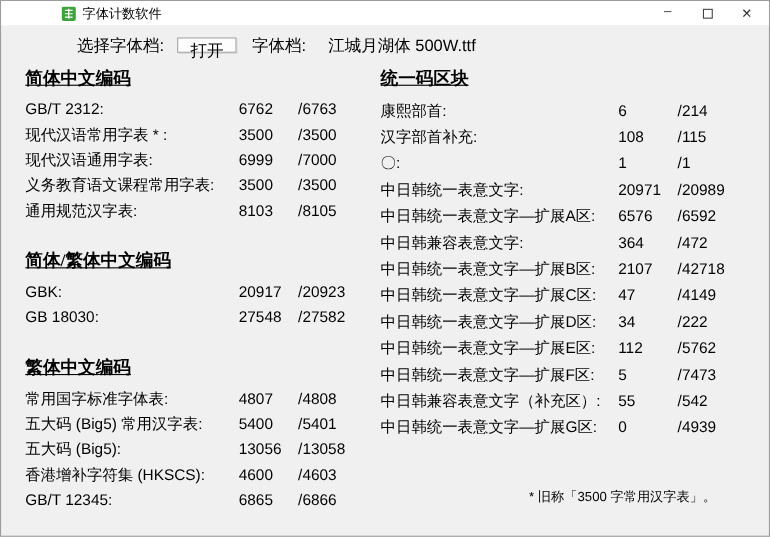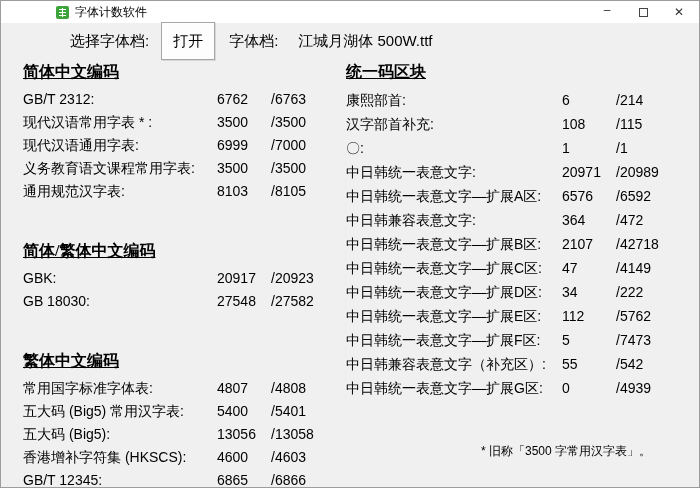--- a/index.html
+++ b/index.html
@@ -36,39 +36,39 @@
 
   
   .toolbar {
     position:absolute; left:0; top:23px; width:100%; height:34px;
     display:flex; align-items:center;
     font-size:15px;
   }
   .toolbar .select-label { margin-left:69px; white-space:nowrap; }
   .open-btn {
     margin:0 12px;
-    min-width:42px; height:38px;
+    min-width:42px; height:14px;
     padding:2px 11px;
     background:#fdfdfd;
     border:1px solid #a6a6a6;
     box-shadow:1px 1px 0 rgba(0,0,0,0.10);
     font-family:Liberation Mono, monospace;
     font-size:15px; color:#000;
   }
   .toolbar .file-label { margin-left:2px; white-space:nowrap; }
   .toolbar .file-name { margin-left:20px; white-space:nowrap; }
 
   
   .col-left  { position:absolute; left:22px;  top:60px; width:306px; }
   .col-right { position:absolute; left:345px; top:60px; width:328px; }
   .heading {
     font-size:16px; font-weight:bold; text-decoration:underline;
     line-height:22px; margin-bottom:5px; white-space:nowrap;font-family:Liberation Serif, serif;
   }
-  .section + .section { margin-top:37px; }
+  .section + .section { margin-top:24px; }
   .row { display:flex; line-height:23px; font-size:14px; }
   .col-right .row { line-height:24px; }
   .lbl { flex:1 1 auto; white-space:nowrap; overflow:hidden; }
   .cnt { flex:0 0 46px; text-align:left; white-space:nowrap; }
   .tot { flex:0 0 58px; margin-left:8px; text-align:left; white-space:nowrap; }
 
   .footnote {
     position:absolute; right:48px; top:442px;
     font-size:12px; white-space:nowrap;
   }

